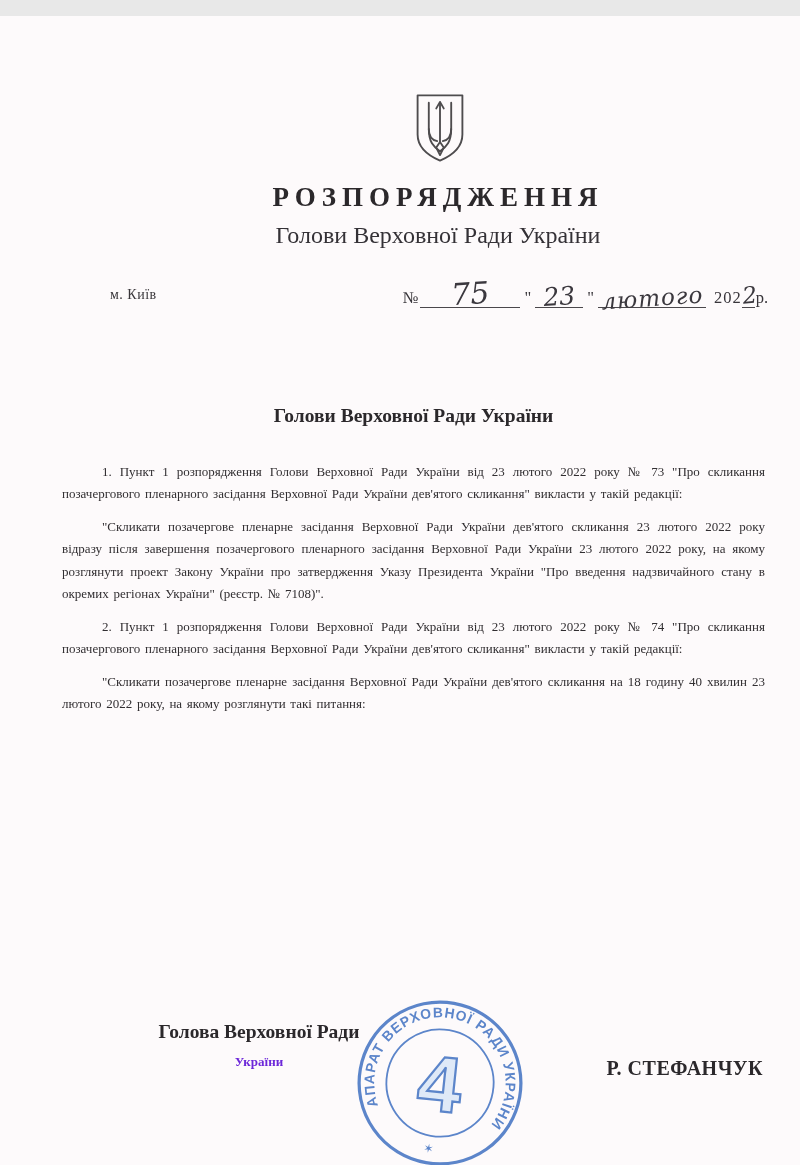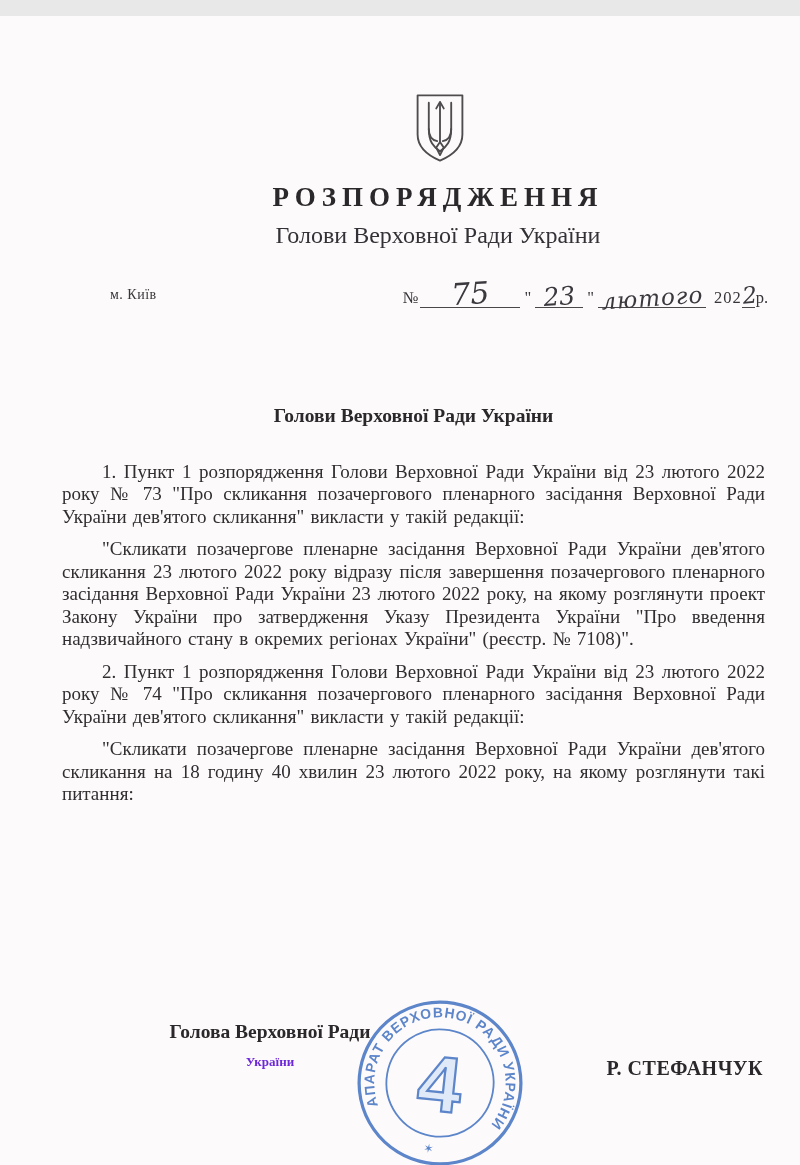--- a/index.html
+++ b/index.html
@@ -62,28 +62,28 @@
   .hw-year{font-size:23px;display:inline-block;transform:rotate(-6deg) translateY(4px);}
   .q{margin:0 4px;}
   .numsign{margin-right:2px;}
   .yprint{margin-left:8px;letter-spacing:1px;}
   .ysuf{margin-left:1px;}
   
   .content{position:absolute;left:62px;top:388px;width:703px;}
   .subject{font-size:19.5px;font-weight:bold;line-height:23.5px;text-align:center;color:#2b282b;}
   .content .gap{height:33px;}
   .content p{
-    font-size:19px;line-height:22.5px;
+    font-size:13px;line-height:22.5px;
     text-align:justify;text-indent:40px;
     word-spacing:1.5px;
     margin-bottom:10px;color:#312e31;
   }
   
   .sig{position:absolute;left:62px;top:1005px;width:703px;height:70px;}
-  .sig-left{position:absolute;left:77px;top:0;width:262px;text-align:center;}
+  .sig-left{position:absolute;left:66px;top:0;width:262px;text-align:center;}
   .sig-left .l1{font-size:19.5px;font-weight:bold;color:#2b282b;}
   .sig-left .l2{font-size:13px;font-weight:bold;margin-top:11px;color:#6d28d9;}
   .sig-name{position:absolute;right:2px;top:36px;font-size:20px;font-weight:bold;letter-spacing:.5px;color:#2b282b;}
   
   .stamp{position:absolute;left:349px;top:976px;width:182px;height:182px;opacity:.9;}
   .stamp svg{width:100%;height:100%;}
   .stamp .ring{fill:none;stroke:var(--stamp);}
   .stamp .ring-text{fill:var(--stamp);font-family:"Liberation Sans", sans-serif;font-weight:bold;font-size:14px;letter-spacing:1px;}
   .stamp .big-num{
     font-family:"Liberation Sans", sans-serif;font-weight:bold;font-size:78px;

